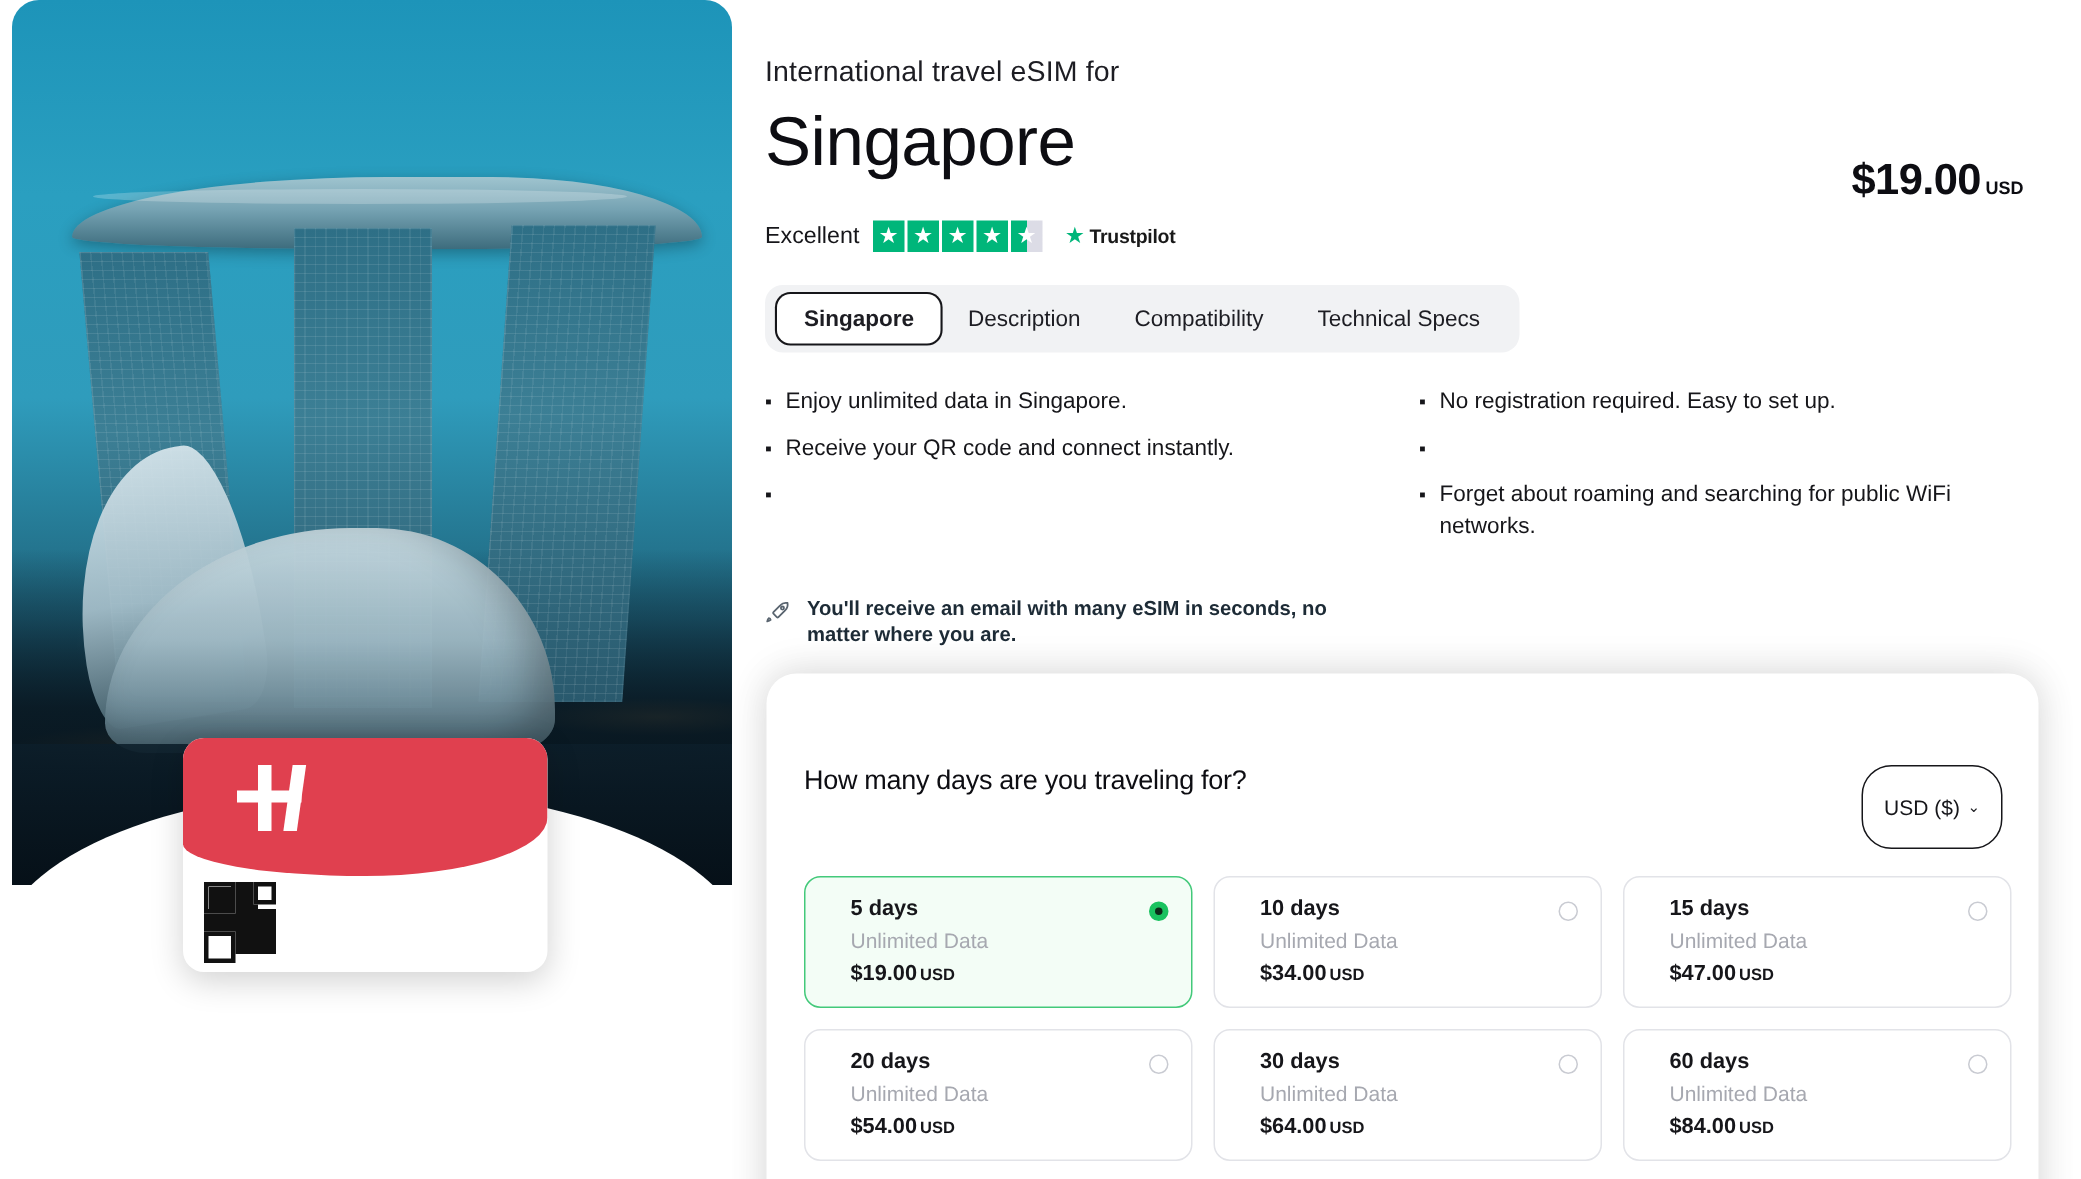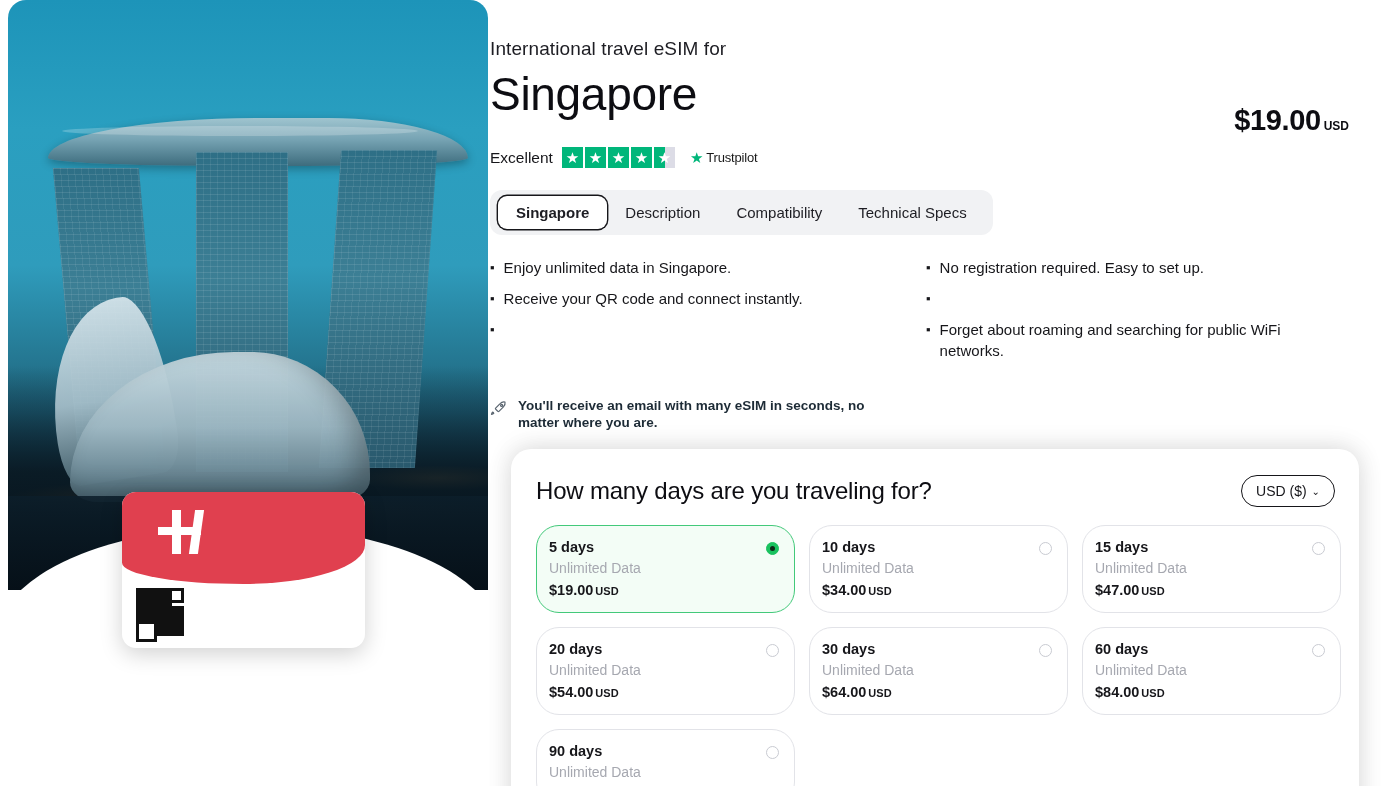--- a/index.html
+++ b/index.html
@@ -113,37 +113,37 @@
   .qr-code::before, .qr-code::after {
     content:""; position:absolute; width:15px; height:15px;
     border:3px solid #111; background:#fff;
   }
   .qr-code::before { left:0; top:0; box-shadow: 33px 0 0 -3px #fff, 33px 0 0 0 #111 inset; }
   .qr-code::after  { left:0; top:33px; }
   .qr-eye { position:absolute; right:0; top:0; width:15px; height:15px; border:3px solid #111; background:#fff; }
   .qr-text { font-size: 13.5px; line-height: 17px; color:#1d2b36; letter-spacing: .1px; }
 
   
-  .content { position:absolute; left: 490px; top: 0; right: 0; }
+  .content { position:absolute; left: 510px; top: 0; right: 0; }
   .eyebrow { font-size: 19px; color:#1d1d23; margin-top: 38px; letter-spacing: .1px; }
   .title   { font-size: 46px; font-weight: 400; color:#0d0d12; margin-top: 7px; letter-spacing: -0.3px; }
 
   .price-block { position:absolute; right: 38px; top: 104px; white-space:nowrap; }
   .price-amount { font-size: 29px; font-weight: 700; color:#0d0d12; letter-spacing:-0.4px; }
   .price-cur { font-size: 12px; font-weight: 700; color:#0d0d12; margin-left: 3px; }
 
   .rating-row { display:flex; align-items:center; gap: 9px; margin-top: 26px; }
   .rating-label { font-size: 15.5px; color:#16161a; }
   .stars { display:flex; gap: 2px; }
   .star-box { width: 21px; height: 21px; background:#00b67a; display:flex; align-items:center; justify-content:center; }
   .star-box.half { background: linear-gradient(to right, #00b67a 50%, #dcdce6 50%); }
   .star-glyph { color:#fff; font-size: 15px; line-height:1; }
   .tp-brand { display:flex; align-items:center; gap:3px; margin-left: 6px; }
   .tp-brand .tp-star { color:#00b67a; font-size: 15px; line-height:1; }
-  .tp-brand .tp-name { font-size: 13px; font-weight:400; color:#191919; letter-spacing:-.2px; }
+  .tp-brand .tp-name { font-size: 13px; font-weight:700; color:#191919; letter-spacing:-.2px; }
 
   .tabs {
     display:inline-flex; align-items:center; gap: 0;
     background:#f1f2f4; border-radius: 12px; padding: 6px 8px; margin-top: 22px;
   }
   .tab { font-size: 15px; color:#1d1d23; padding: 8px 18px; border-radius: 9px; cursor:pointer; white-space:nowrap; }
   .tab.active { background:#fff; font-weight:700; box-shadow: 0 0 0 1.4px #16161a; }
 
   .features { display:flex; gap: 0; margin-top: 22px; }
   .feat-col { width: 420px; }
@@ -156,32 +156,32 @@
   .note-text { font-size: 13.5px; line-height: 17px; font-weight: 700; color:#1d2b36; }
 
   
   .panel {
     position:absolute; left: 511px; top: 449px; width: 848px; height: 400px;
     background:#fff; border-radius: 20px;
     box-shadow: 0 -2px 26px rgba(0,0,0,0.10), 0 2px 26px rgba(0,0,0,0.08);
     padding: 26px 24px 0 25px;
   }
   .panel-head { display:flex; align-items:center; justify-content:space-between; }
-  .panel-title { font-size: 24px; color:#0d0d12; letter-spacing:-.2px; }
+  .panel-title { font-size: 18px; color:#0d0d12; letter-spacing:-.2px; }
   .currency-select {
     display:flex; align-items:center; gap:5px;
     border: 1.6px solid #16161a; border-radius: 20px;
-    padding: 7px 14px; font-size: 14px; color:#16161a; background:#fff; cursor:pointer;
+    padding: 19px 14px; font-size: 14px; color:#16161a; background:#fff; cursor:pointer;margin-top:35px;
   }
   .chev { font-size: 10px; }
 
   .plan-grid { display:grid; grid-template-columns: repeat(3, 259px); gap: 14px; margin-top: 18px; }
   .plan-card {
-    position:relative; border: 1.4px solid #e2e3e8; border-radius: 23px;
-    padding: 13px 15px 14px 12px; background:#fff; cursor:pointer; min-height: 76px;
+    position:relative; border: 1.4px solid #e2e3e8; border-radius: 11px;
+    padding: 13px 15px 14px 30px; background:#fff; cursor:pointer; min-height: 76px;
   }
   .plan-card.selected { border-color:#43c97a; background:#f3fdf6; }
   .plan-days { font-size: 14.5px; font-weight: 700; color:#16161a; }
   .plan-data { font-size: 14px; color:#a6a8b0; margin-top: 5px; }
   .plan-price { font-size: 14.5px; font-weight: 700; color:#16161a; margin-top: 6px; }
   .plan-price .cur { font-size: 11px; font-weight: 700; margin-left: 2px; }
   .radio {
     position:absolute; right: 15px; top: 16px;
     width: 13px; height: 13px; border-radius: 50%; border: 1.4px solid #c9cbd2; background:#fff;
   }

